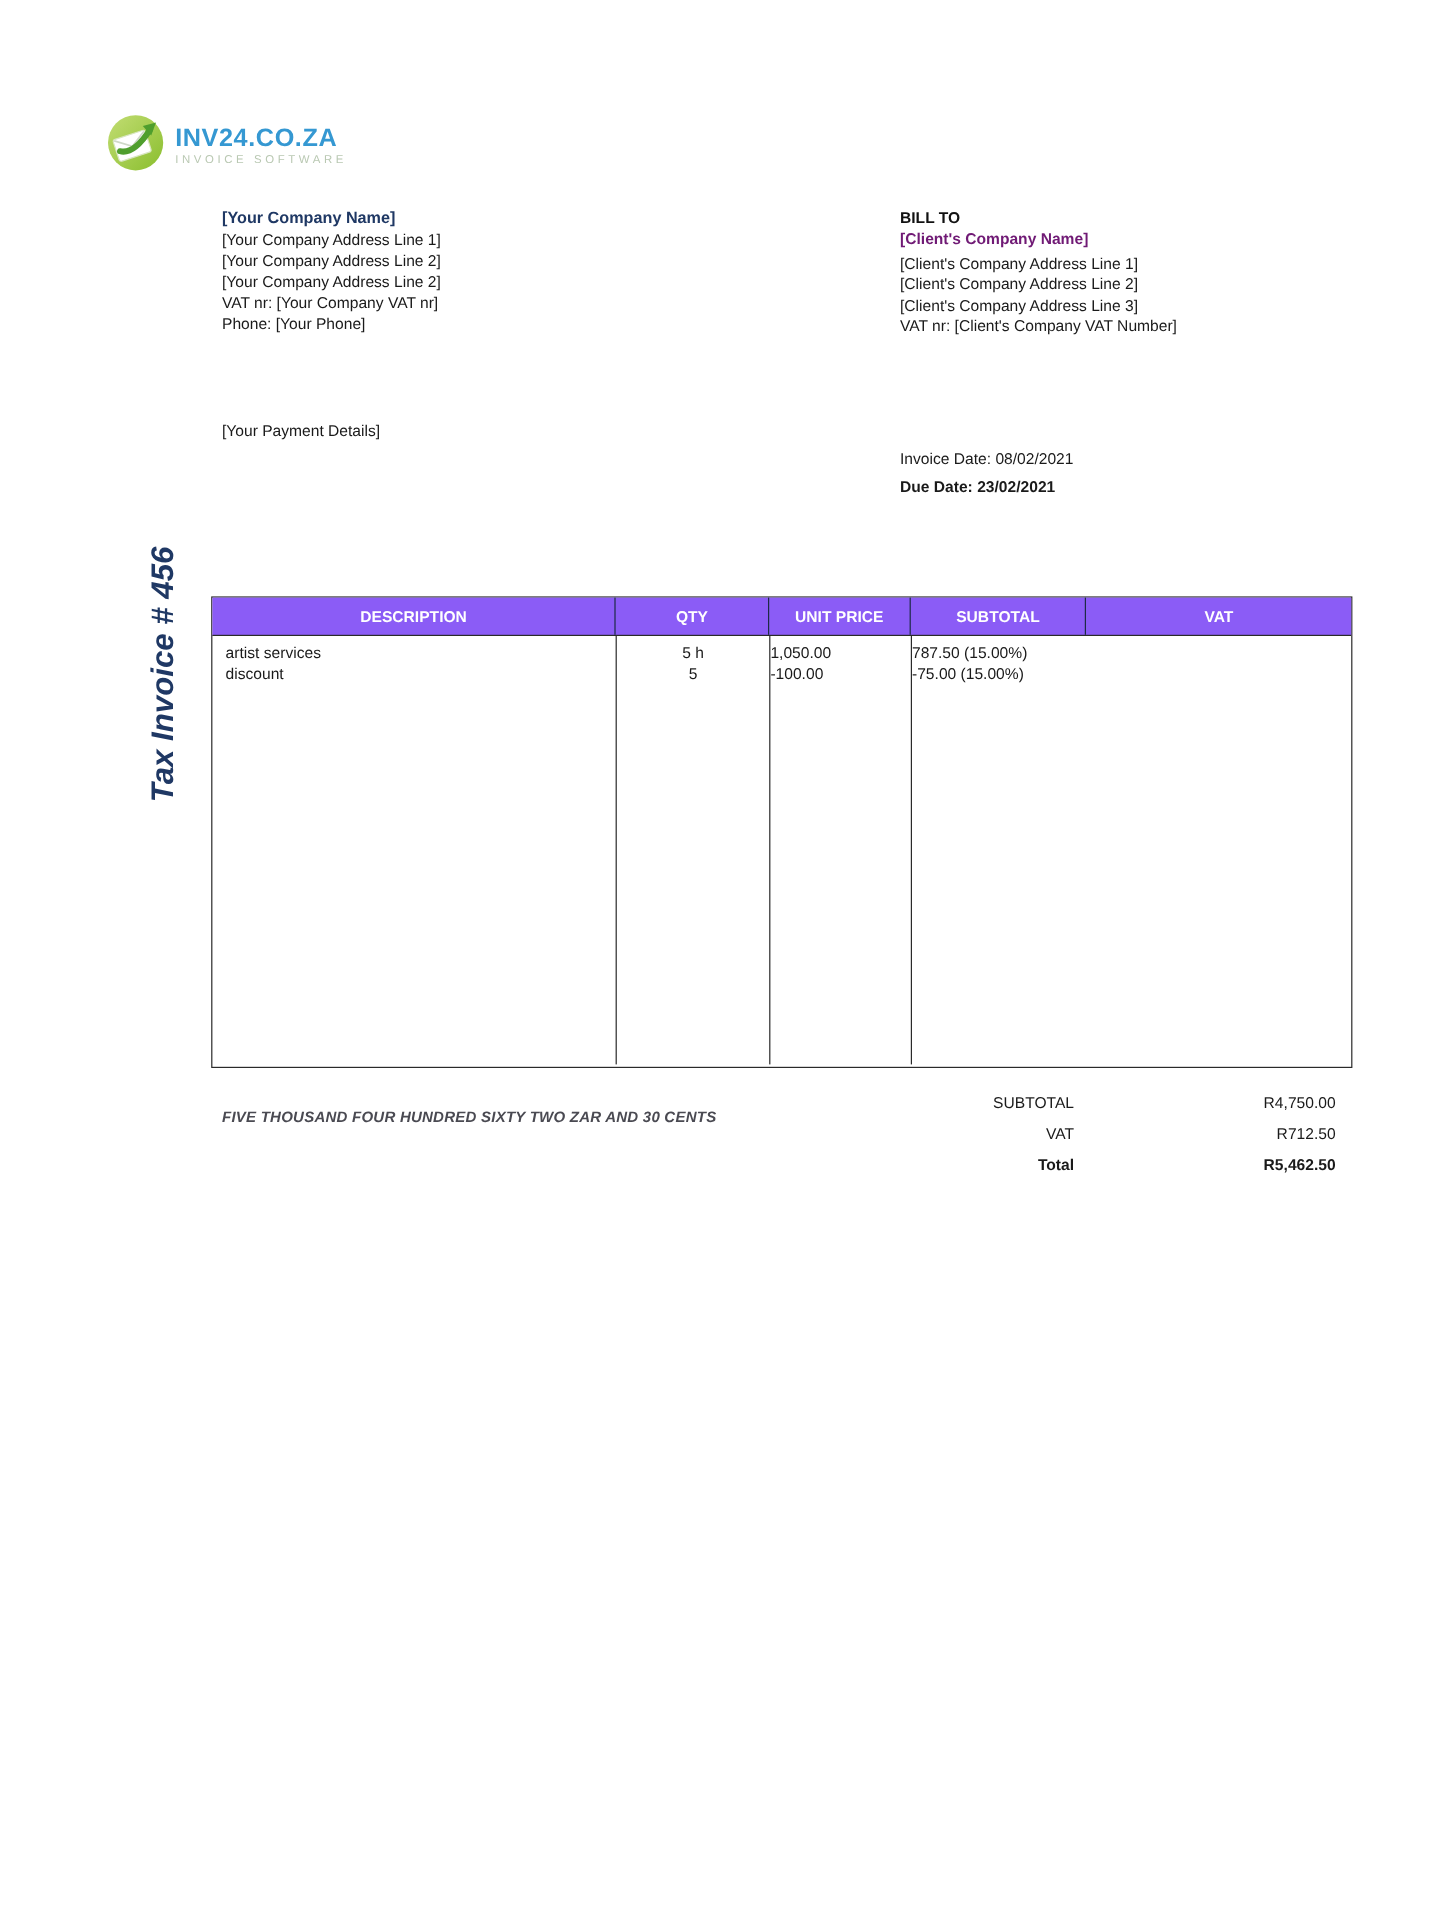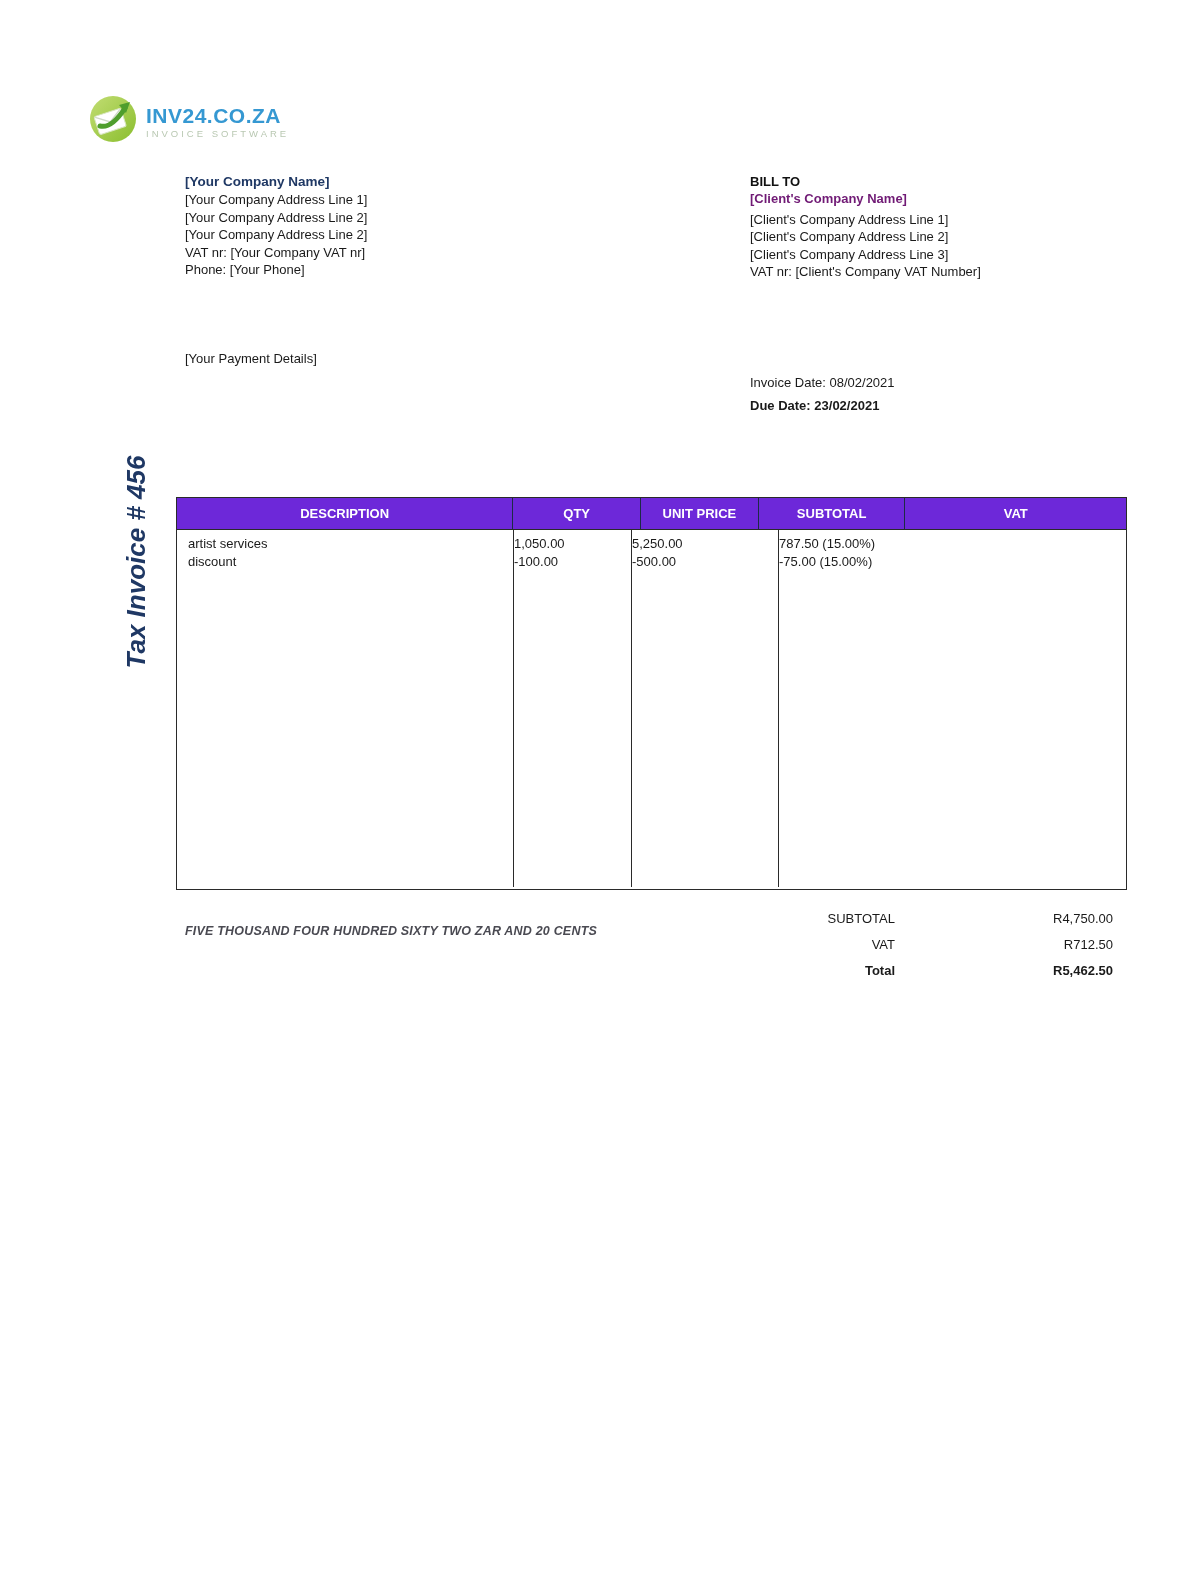--- a/index.html
+++ b/index.html
@@ -39,21 +39,21 @@
     font-size:26px; font-style:italic; font-weight:bold;
     color:#1f3864;
   }
 
   
   .items-table {
     position:absolute; left:176px; top:497px;
     width:951px; height:393px;
     border:1.5px solid #2a2a2a;
   }
-  .table-header { display:flex; height:32px; background:#6d28d9; border-bottom:1.5px solid #2a2a2a; }
+  .table-header { display:flex; height:32px; background:#8b5cf6; border-bottom:1.5px solid #2a2a2a; }
   .th { color:#ffffff; font-size:13px; font-weight:bold; display:flex; align-items:center; justify-content:center; }
   .table-body { display:flex; height:357px; }
   .col { height:100%; padding-top:5px; font-size:13px; line-height:17.6px; }
   .col + .col { border-left:1px solid #2a2a2a; }
   .w-desc { width:336px; } .w-qty { width:128px; } .w-price { width:118px; } .w-sub { width:147px; } .w-vat { width:222px; }
   .col.w-desc { padding-left:11px; }
   .col.w-qty { text-align:center; }
   .col.w-price, .col.w-sub, .col.w-vat { }
   .th.w-qty, .th.w-price, .th.w-sub, .th.w-vat { border-left:1px solid #1d2a47; }
 
@@ -133,27 +133,27 @@
       <div class="th w-qty">QTY</div>
       <div class="th w-price">UNIT PRICE</div>
       <div class="th w-sub">SUBTOTAL</div>
       <div class="th w-vat">VAT</div>
     </div>
     <div class="table-body">
       <div class="col w-desc">
         <div>artist services</div>
         <div>discount</div>
       </div>
+      <div class="col w-qty">
+        <div>5 h</div>
+        <div>5</div>
+      </div>
       <div class="col w-price">
         <div>1,050.00</div>
         <div>-100.00</div>
-      </div>
-      <div class="col w-sub">
-        <div>5,250.00</div>
-        <div>-500.00</div>
       </div>
       <div class="col w-vat">
         <div>787.50 (15.00%)</div>
         <div>-75.00 (15.00%)</div>
       </div>
     </div>
   </div>
 
   <div class="totals">
     <div class="totals-row">
@@ -163,15 +163,15 @@
     <div class="totals-row">
       <div class="totals-label">VAT</div>
       <div class="totals-value">R712.50</div>
     </div>
     <div class="totals-row total-line">
       <div class="totals-label">Total</div>
       <div class="totals-value">R5,462.50</div>
     </div>
   </div>
 
-  <div class="amount-words">FIVE THOUSAND  FOUR HUNDRED SIXTY TWO ZAR AND 20 CENTS</div>
+  <div class="amount-words">FIVE THOUSAND  FOUR HUNDRED SIXTY TWO ZAR AND 30 CENTS</div>
 
 </div>
 
 </body></html>

